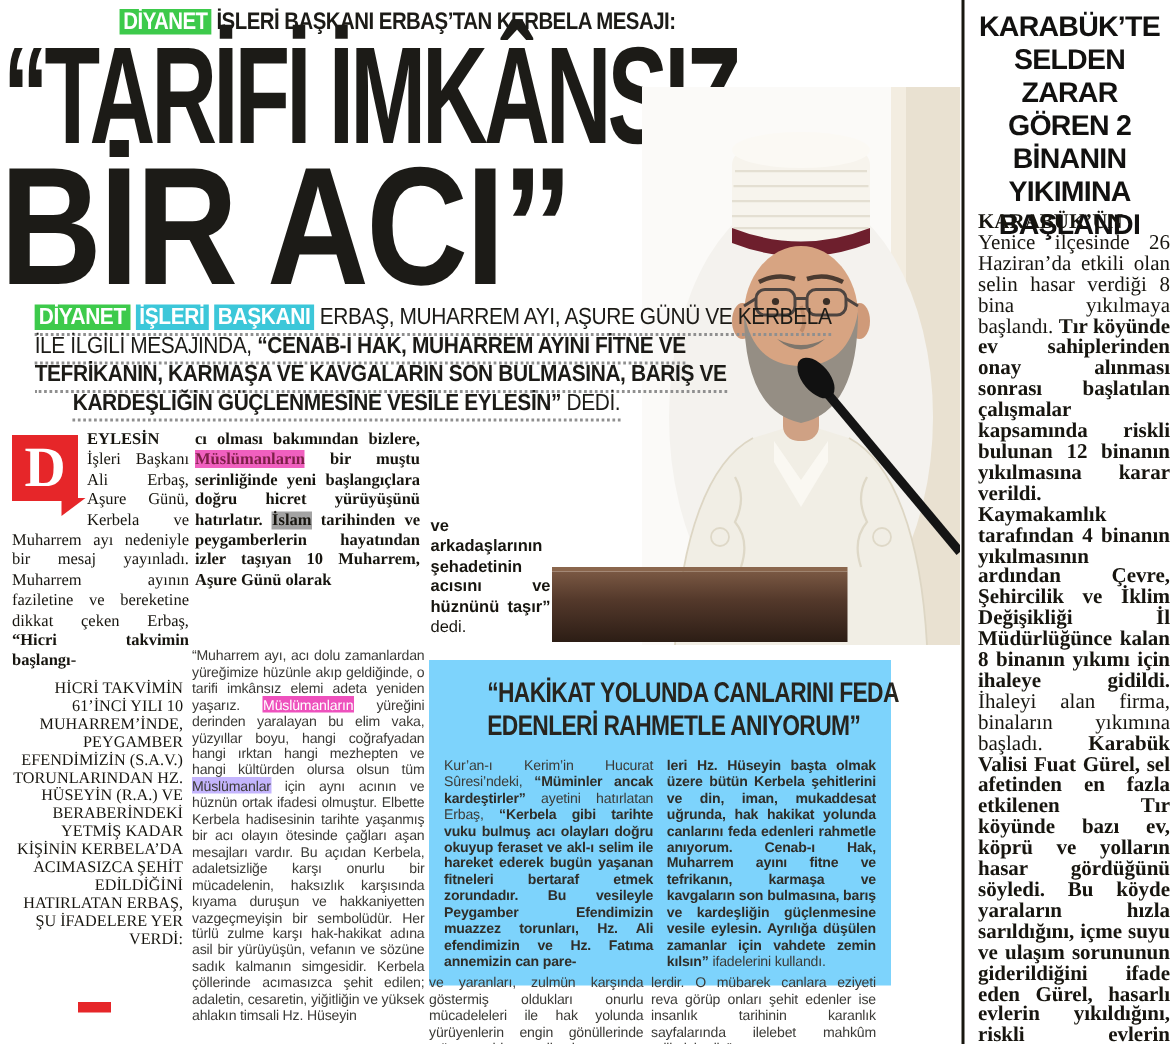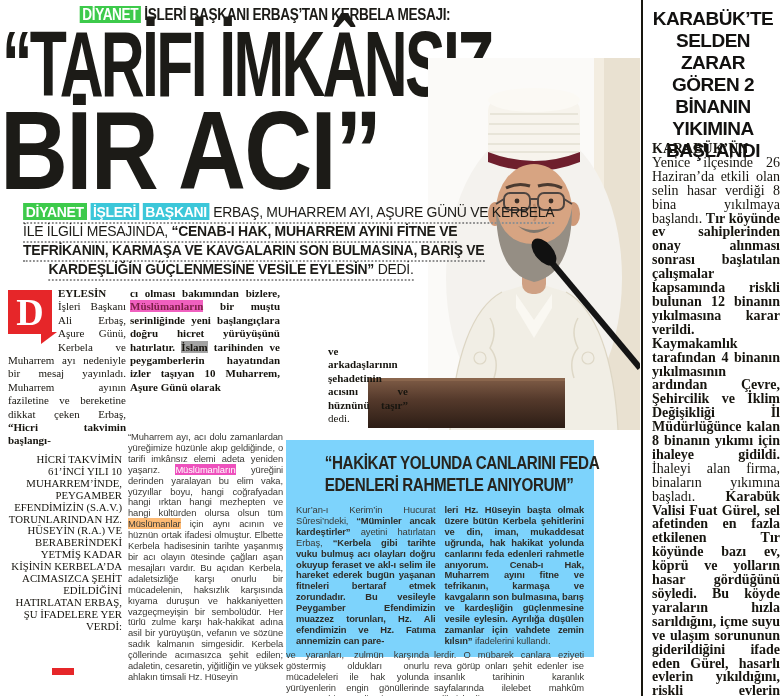--- a/index.html
+++ b/index.html
@@ -20,32 +20,32 @@
   .sub-line{height:19px;text-align:center;font-size:15.5px;line-height:18px;letter-spacing:-.3px;
             white-space:nowrap;transform:scaleX(.9);transform-origin:50% 0;}
   .sub-line .inner{display:inline-block;border-bottom:2px dotted #8f8f8f;padding-bottom:1px;}
 
   
   .g{background:#3dca4b;color:#fff;font-weight:bold;padding:0 3px;}
   .c{background:#3cc7d9;color:#fff;font-weight:bold;padding:0 3px;}
   .pk{background:#f060bf;color:#7c1f47;}
   .or{background:#a3a3a3;}
   .ps{background:#ee51bd;color:#fff;}
-  .yl{background:#fdba74;}
+  .yl{background:#c4b5fd;}
   .b{font-weight:bold;}
   .r{font-weight:normal;}
 
   
   .lead{position:absolute;top:287px;font-family:"Liberation Serif",serif;font-size:11px;
         line-height:13.4px;text-align:justify;color:#17150f;}
   .lead1{left:8px;width:118px;}
   .lead2{left:130px;width:150px;font-weight:bold;}
   .lead3{left:287px;width:142px;font-weight:bold;}
-  .lead3b{position:absolute;left:287px;top:345px;width:80px;font-family:Liberation Serif, serif;
-          font-size:11px;line-height:13.4px;text-align:justify;font-weight:bold;color:#17150f;margin-left:41px;}
+  .lead3b{position:absolute;left:287px;top:345px;width:80px;font-family:Liberation Sans, sans-serif;
+          font-size:11px;line-height:13.4px;text-align:justify;font-weight:bold;color:#17150f;}
   .dropcap{float:left;width:44px;height:44px;margin:3px 6px 12px 0;background:#e62629;color:#fff;
            font-family:"Liberation Serif",serif;font-weight:bold;font-size:38px;line-height:44px;
            text-align:center;position:relative;}
   .dropcap:after{content:"";position:absolute;right:-5px;bottom:-10px;width:0;height:0;
                  border-top:12px solid #e62629;border-right:16px solid transparent;}
 
   
   .pullquote{position:absolute;left:0;top:454px;width:122px;font-family:"Liberation Serif",serif;
              font-weight:normal;font-size:10.8px;line-height:11.9px;text-align:right;color:#16140e;}
   .red-mark{position:absolute;left:52px;top:668px;width:22px;height:7px;background:#e62629;}

